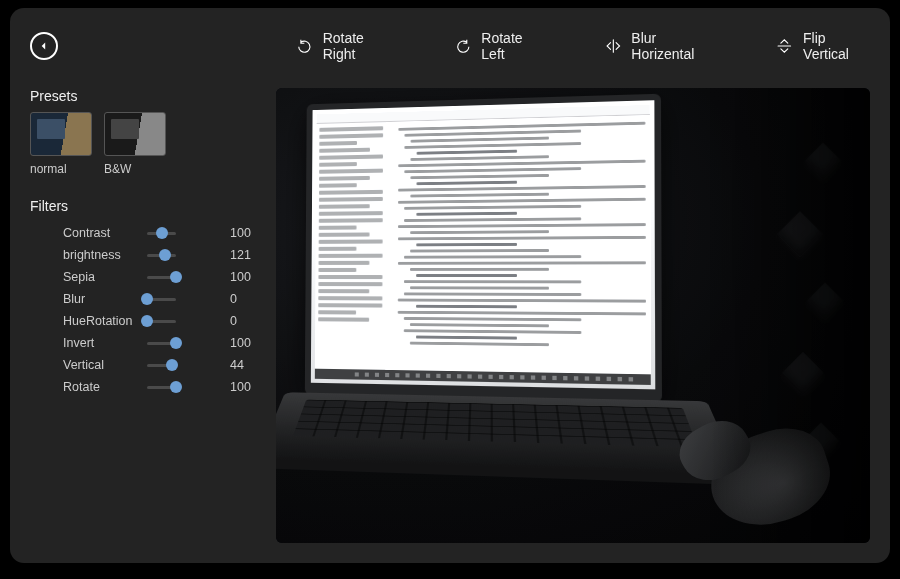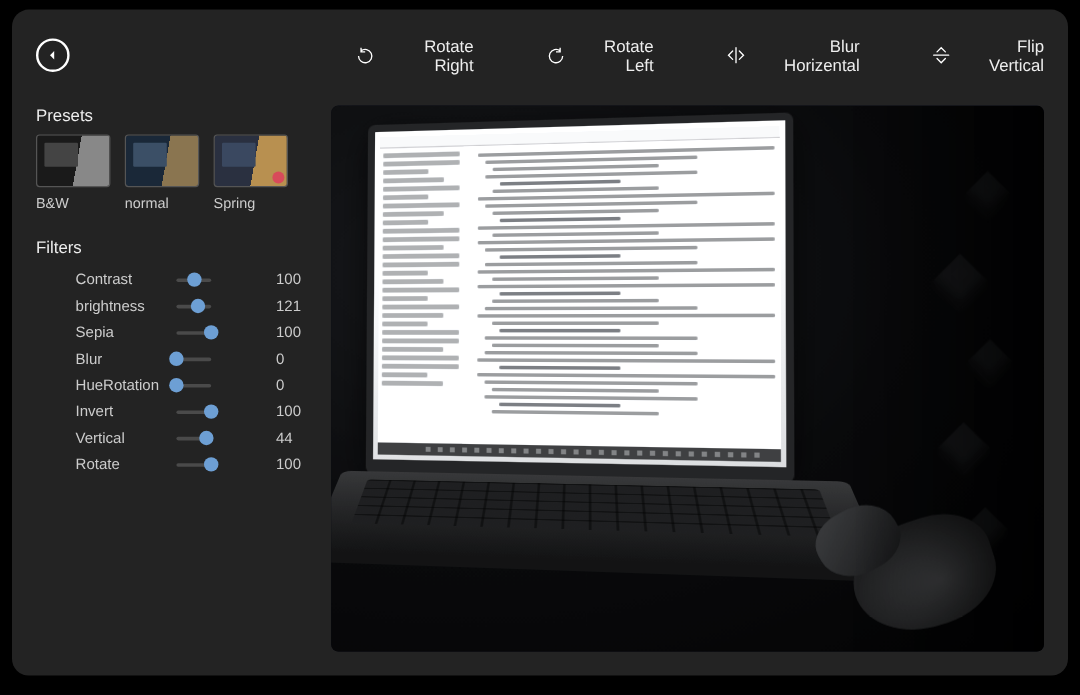--- a/index.html
+++ b/index.html
@@ -45,21 +45,20 @@
     justify-content: flex-start;
     padding-left: 8px;
   }
   .tool-btn {
     display: flex;
     align-items: center;
     gap: 10px;
     font-size: 14px;
     color: #eee;
     cursor: pointer;
-    text-align: right;
   }
   .tool-btn svg { width: 18px; height: 18px; stroke: #fff; fill: none; stroke-width: 1.6; }
   .main {
     display: flex;
     flex: 1;
     margin-top: 22px;
     gap: 18px;
     min-height: 0;
   }
   .sidebar {
@@ -300,30 +299,26 @@
         <span>Flip Vertical</span>
       </div>
     </div>
   </div>
 
   <div class="main">
     <div class="sidebar">
       <div class="section-title">Presets</div>
       <div class="presets" id="presets">
           <div class="preset">
+            <div class="preset-thumb thumb-normal"></div>
+            <div class="preset-label">normal</div>
+          </div>
+          <div class="preset">
             <div class="preset-thumb thumb-bw"></div>
             <div class="preset-label">B&amp;W</div>
-          </div>
-          <div class="preset">
-            <div class="preset-thumb thumb-normal"></div>
-            <div class="preset-label">normal</div>
-          </div>
-          <div class="preset">
-            <div class="preset-thumb thumb-spring"></div>
-            <div class="preset-label">Spring</div>
           </div>
         </div>
 
       <div class="section-title">Filters</div>
       <div class="filters" id="filters">
           <div class="filter-row">
             <div class="filter-label">Contrast</div>
             <div class="filter-slider">
               <div class="track"></div>
               <div class="thumb" style="left:50%"></div>

